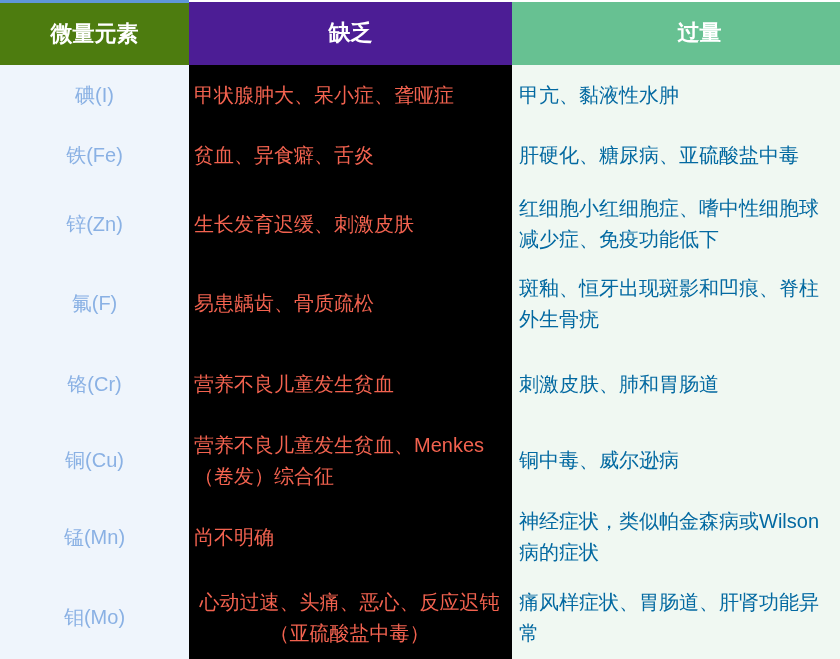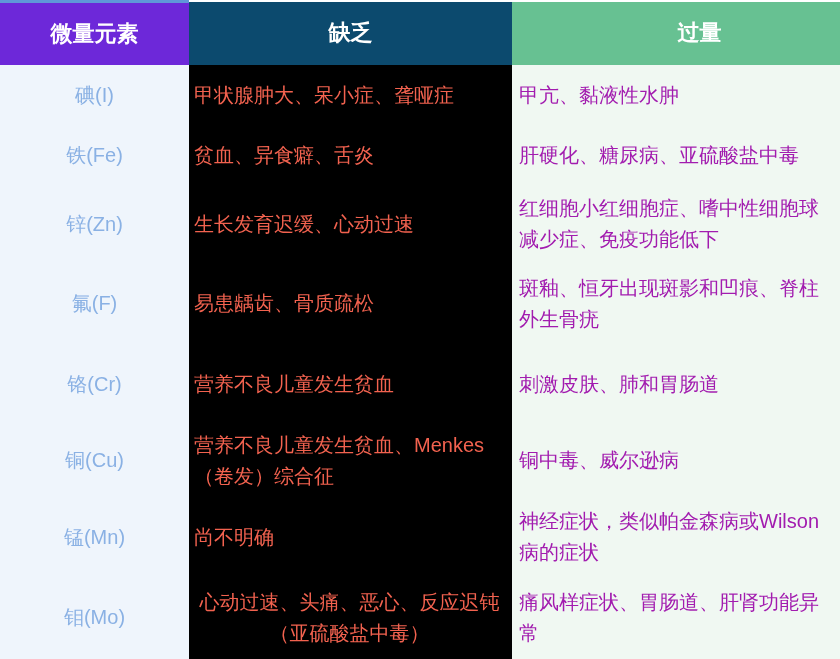--- a/index.html
+++ b/index.html
@@ -12,31 +12,31 @@
     width: 840px; height: 659px;
   }
   col.col-el  { width: 189px; }
   col.col-def { width: 323px; }
   col.col-exc { width: 328px; }
 
   thead th {
     height: 62px; font-size: 22px; font-weight: bold; color: #ffffff;
     text-align: center; vertical-align: middle; padding: 0;
   }
-  th.h-el  { background: #6d28d9; border-top: 3px solid #5F97D8; }
-  th.h-def { background: #0c4a6e; }
+  th.h-el  { background: #4d7c0f; border-top: 3px solid #5F97D8; }
+  th.h-def { background: #4c1d95; }
   th.h-exc { background: #67C192; padding-left: 47px; }
 
   td {
     font-size: 20px; line-height: 31px; vertical-align: middle;
     white-space: pre-line; padding: 11px;
   }
   td.c-el  { background: #EFF5FC; color: #8AB1E4; text-align: center; }
   td.c-def { background: #000000; color: #F2624F; text-align: left; padding: 0 2px 0 5px; }
-  td.c-exc { background: #F0F8F2; color: #a21caf; text-align: left; padding: 0 8px 0 7px; }
+  td.c-exc { background: #F0F8F2; color: #0369a1; text-align: left; padding: 0 8px 0 7px; }
 
   tbody tr:nth-child(1) { height: 48px; }
   tbody tr:nth-child(2) { height: 52px; }
   tbody tr:nth-child(3) { height: 68px; }
   tbody tr:nth-child(4) { height: 72px; }
   tbody tr:nth-child(5) { height: 70px; margin-left: 20px; }
   tbody tr:nth-child(6) { height: 64px; }
   tbody tr:nth-child(7) { height: 70px; }
   tbody tr:nth-child(8) { height: 72px; }
   tbody tr:nth-child(9) { height: 81px; }
@@ -66,21 +66,21 @@
       <td class="c-def">甲状腺肿大、呆小症、聋哑症</td>
       <td class="c-exc">甲亢、黏液性水肿</td>
     </tr>
     <tr>
       <td class="c-el">铁(Fe)</td>
       <td class="c-def">贫血、异食癖、舌炎</td>
       <td class="c-exc">肝硬化、糖尿病、亚硫酸盐中毒</td>
     </tr>
     <tr>
       <td class="c-el">锌(Zn)</td>
-      <td class="c-def">生长发育迟缓、心动过速</td>
+      <td class="c-def">生长发育迟缓、刺激皮肤</td>
       <td class="c-exc">红细胞小红细胞症、嗜中性细胞球
 减少症、免疫功能低下</td>
     </tr>
     <tr>
       <td class="c-el">氟(F)</td>
       <td class="c-def">易患龋齿、骨质疏松</td>
       <td class="c-exc">斑釉、恒牙出现斑影和凹痕、脊柱
 外生骨疣</td>
     </tr>
     <tr>

